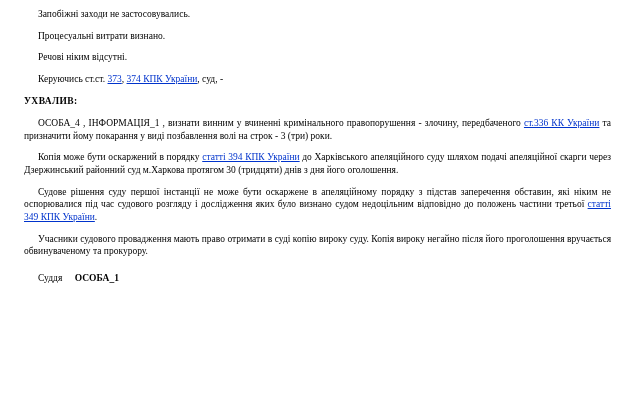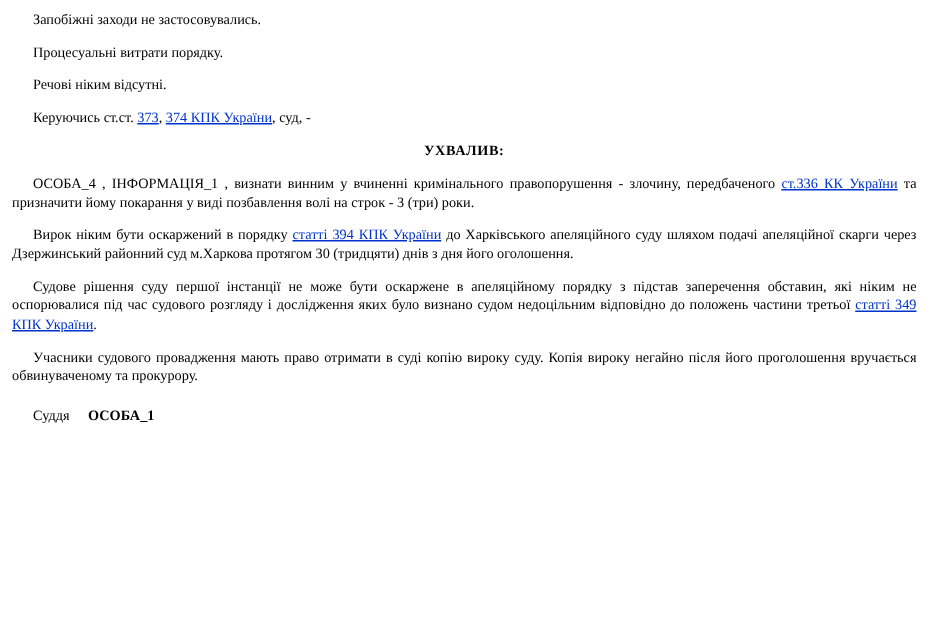--- a/index.html
+++ b/index.html
@@ -13,32 +13,31 @@
     font-family: "Liberation Serif", serif;
     font-size: 9.5px;
     color: #000000;
     overflow: hidden;
   }
   .page {
     position: relative;
     width: 623px;
     height: 344px;
     box-sizing: border-box;
-    padding: 8px 12px 0 8px;
+    padding: 8px 12px 0 24px;
   }
   p {
     margin: 0 0 9px 0;
     line-height: 1.33;
     text-align: justify;
   }
   .indent {
     text-indent: 14px;
   }
   .center {
-    text-align: center;
     text-indent: 0;
     font-weight: bold;
     letter-spacing: 0.4px;
     margin: 6px 0 10px 0;
   }
   .link {
     color: #0033cc;
     text-decoration: underline;
     cursor: pointer;
   }
@@ -54,30 +53,30 @@
     margin-left: 10px;
   }
 </style>
 </head>
 <body>
 
 <div class="page">
 
   <div>
     <p class="indent"><span>Запобіжні заходи не застосовувались.</span></p>
-    <p class="indent"><span>Процесуальні витрати порядку.</span></p>
+    <p class="indent"><span>Процесуальні витрати визнано.</span></p>
     <p class="indent"><span>Речові ніким відсутні.</span></p>
     <p class="indent"><span>Керуючись ст.ст. </span><a class="link" href="#">373</a><span>, </span><a class="link" href="#">374 КПК України</a><span>, суд, -</span></p>
   </div>
 
   <p class="center">УХВАЛИВ:</p>
 
   <div>
     <p class="indent"><span class="bold">ОСОБА_4</span><span> , </span><span class="bold">ІНФОРМАЦІЯ_1</span><span> , визнати винним у вчиненні кримінального правопорушення - злочину, передбаченого </span><a class="link" href="#">ст.336 КК України</a><span> та призначити йому покарання у виді позбавлення волі на строк - 3 (три) роки.</span></p>
-    <p class="indent"><span>Вирок ніким бути оскаржений в порядку </span><a class="link" href="#">статті 394 КПК України</a><span> до Харківського апеляційного суду шляхом подачі апеляційної скарги через Дзержинський районний суд м.Харкова протягом 30 (тридцяти) днів з дня його оголошення.</span></p>
+    <p class="indent"><span>Копія може бути оскаржений в порядку </span><a class="link" href="#">статті 394 КПК України</a><span> до Харківського апеляційного суду шляхом подачі апеляційної скарги через Дзержинський районний суд м.Харкова протягом 30 (тридцяти) днів з дня його оголошення.</span></p>
     <p class="indent"><span>Судове рішення суду першої інстанції не може бути оскаржене в апеляційному порядку з підстав заперечення обставин, які ніким не оспорювалися під час судового розгляду і дослідження яких було визнано судом недоцільним відповідно до положень частини третьої </span><a class="link" href="#">статті 349 КПК України</a><span>.</span></p>
     <p class="indent"><span>Учасники судового провадження мають право отримати в суді копію вироку суду. Копія вироку негайно після його проголошення вручається обвинуваченому та прокурору.</span></p>
   </div>
 
   <p class="sig">
     <span>Суддя</span>
     <span class="name">ОСОБА_1</span>
   </p>
 
 </div>

